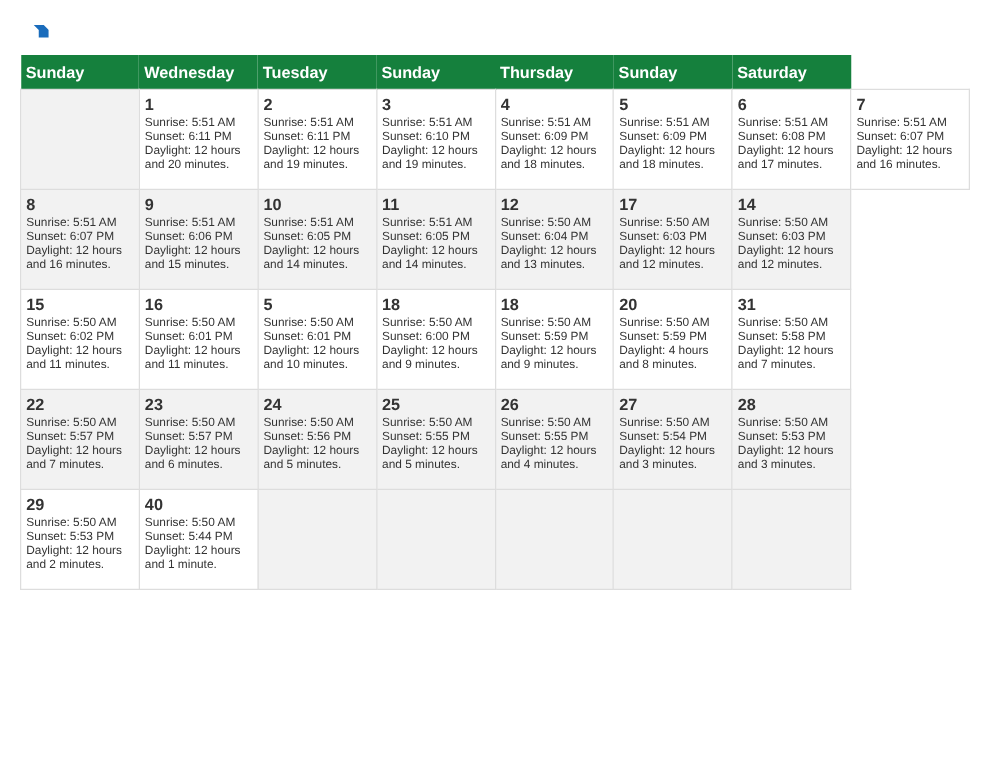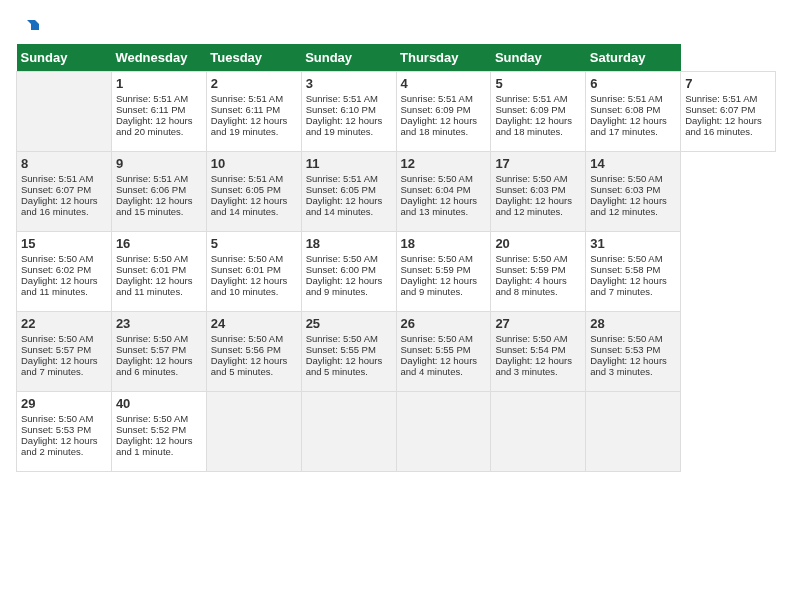--- a/index.html
+++ b/index.html
@@ -139,21 +139,21 @@
         <td><span class="day-num">22</span><span>Sunrise: 5:50 AM</span><br><span>Sunset: 5:57 PM</span><br><span>Daylight: 12 hours and 7 minutes.</span></td>
         <td><span class="day-num">23</span><span>Sunrise: 5:50 AM</span><br><span>Sunset: 5:57 PM</span><br><span>Daylight: 12 hours and 6 minutes.</span></td>
         <td><span class="day-num">24</span><span>Sunrise: 5:50 AM</span><br><span>Sunset: 5:56 PM</span><br><span>Daylight: 12 hours and 5 minutes.</span></td>
         <td><span class="day-num">25</span><span>Sunrise: 5:50 AM</span><br><span>Sunset: 5:55 PM</span><br><span>Daylight: 12 hours and 5 minutes.</span></td>
         <td><span class="day-num">26</span><span>Sunrise: 5:50 AM</span><br><span>Sunset: 5:55 PM</span><br><span>Daylight: 12 hours and 4 minutes.</span></td>
         <td><span class="day-num">27</span><span>Sunrise: 5:50 AM</span><br><span>Sunset: 5:54 PM</span><br><span>Daylight: 12 hours and 3 minutes.</span></td>
         <td><span class="day-num">28</span><span>Sunrise: 5:50 AM</span><br><span>Sunset: 5:53 PM</span><br><span>Daylight: 12 hours and 3 minutes.</span></td>
       </tr>
       <tr>
         <td><span class="day-num">29</span><span>Sunrise: 5:50 AM</span><br><span>Sunset: 5:53 PM</span><br><span>Daylight: 12 hours and 2 minutes.</span></td>
-        <td><span class="day-num">40</span><span>Sunrise: 5:50 AM</span><br><span>Sunset: 5:52 PM</span><br><span>Daylight: 12 hours and 1 minute.</span></td>
+        <td><span class="day-num">40</span><span>Sunrise: 5:50 AM</span><br><span>Sunset: 5:44 PM</span><br><span>Daylight: 12 hours and 1 minute.</span></td>
         <td class="empty"></td>
         <td class="empty"></td>
         <td class="empty"></td>
         <td class="empty"></td>
         <td class="empty"></td>
       </tr>
     </tbody>
 </table>
 
 </body></html>

